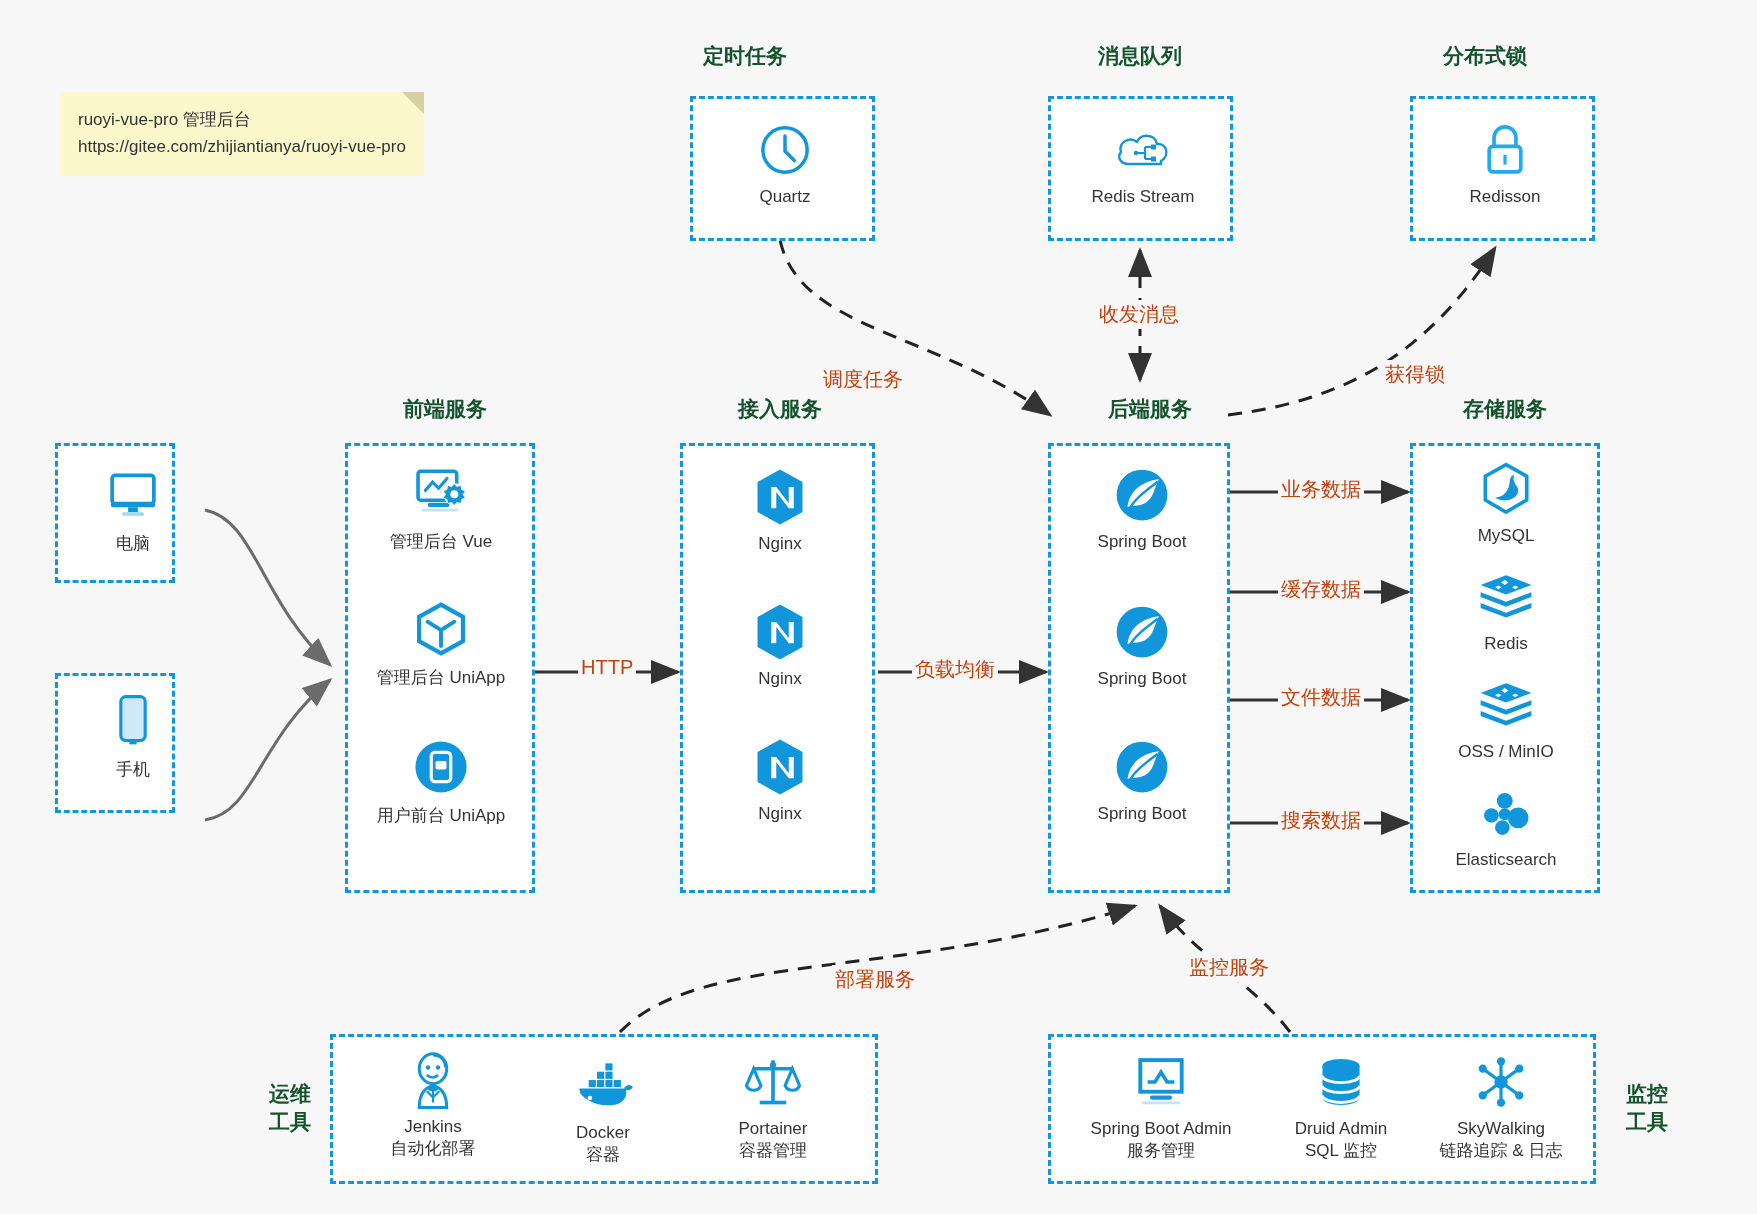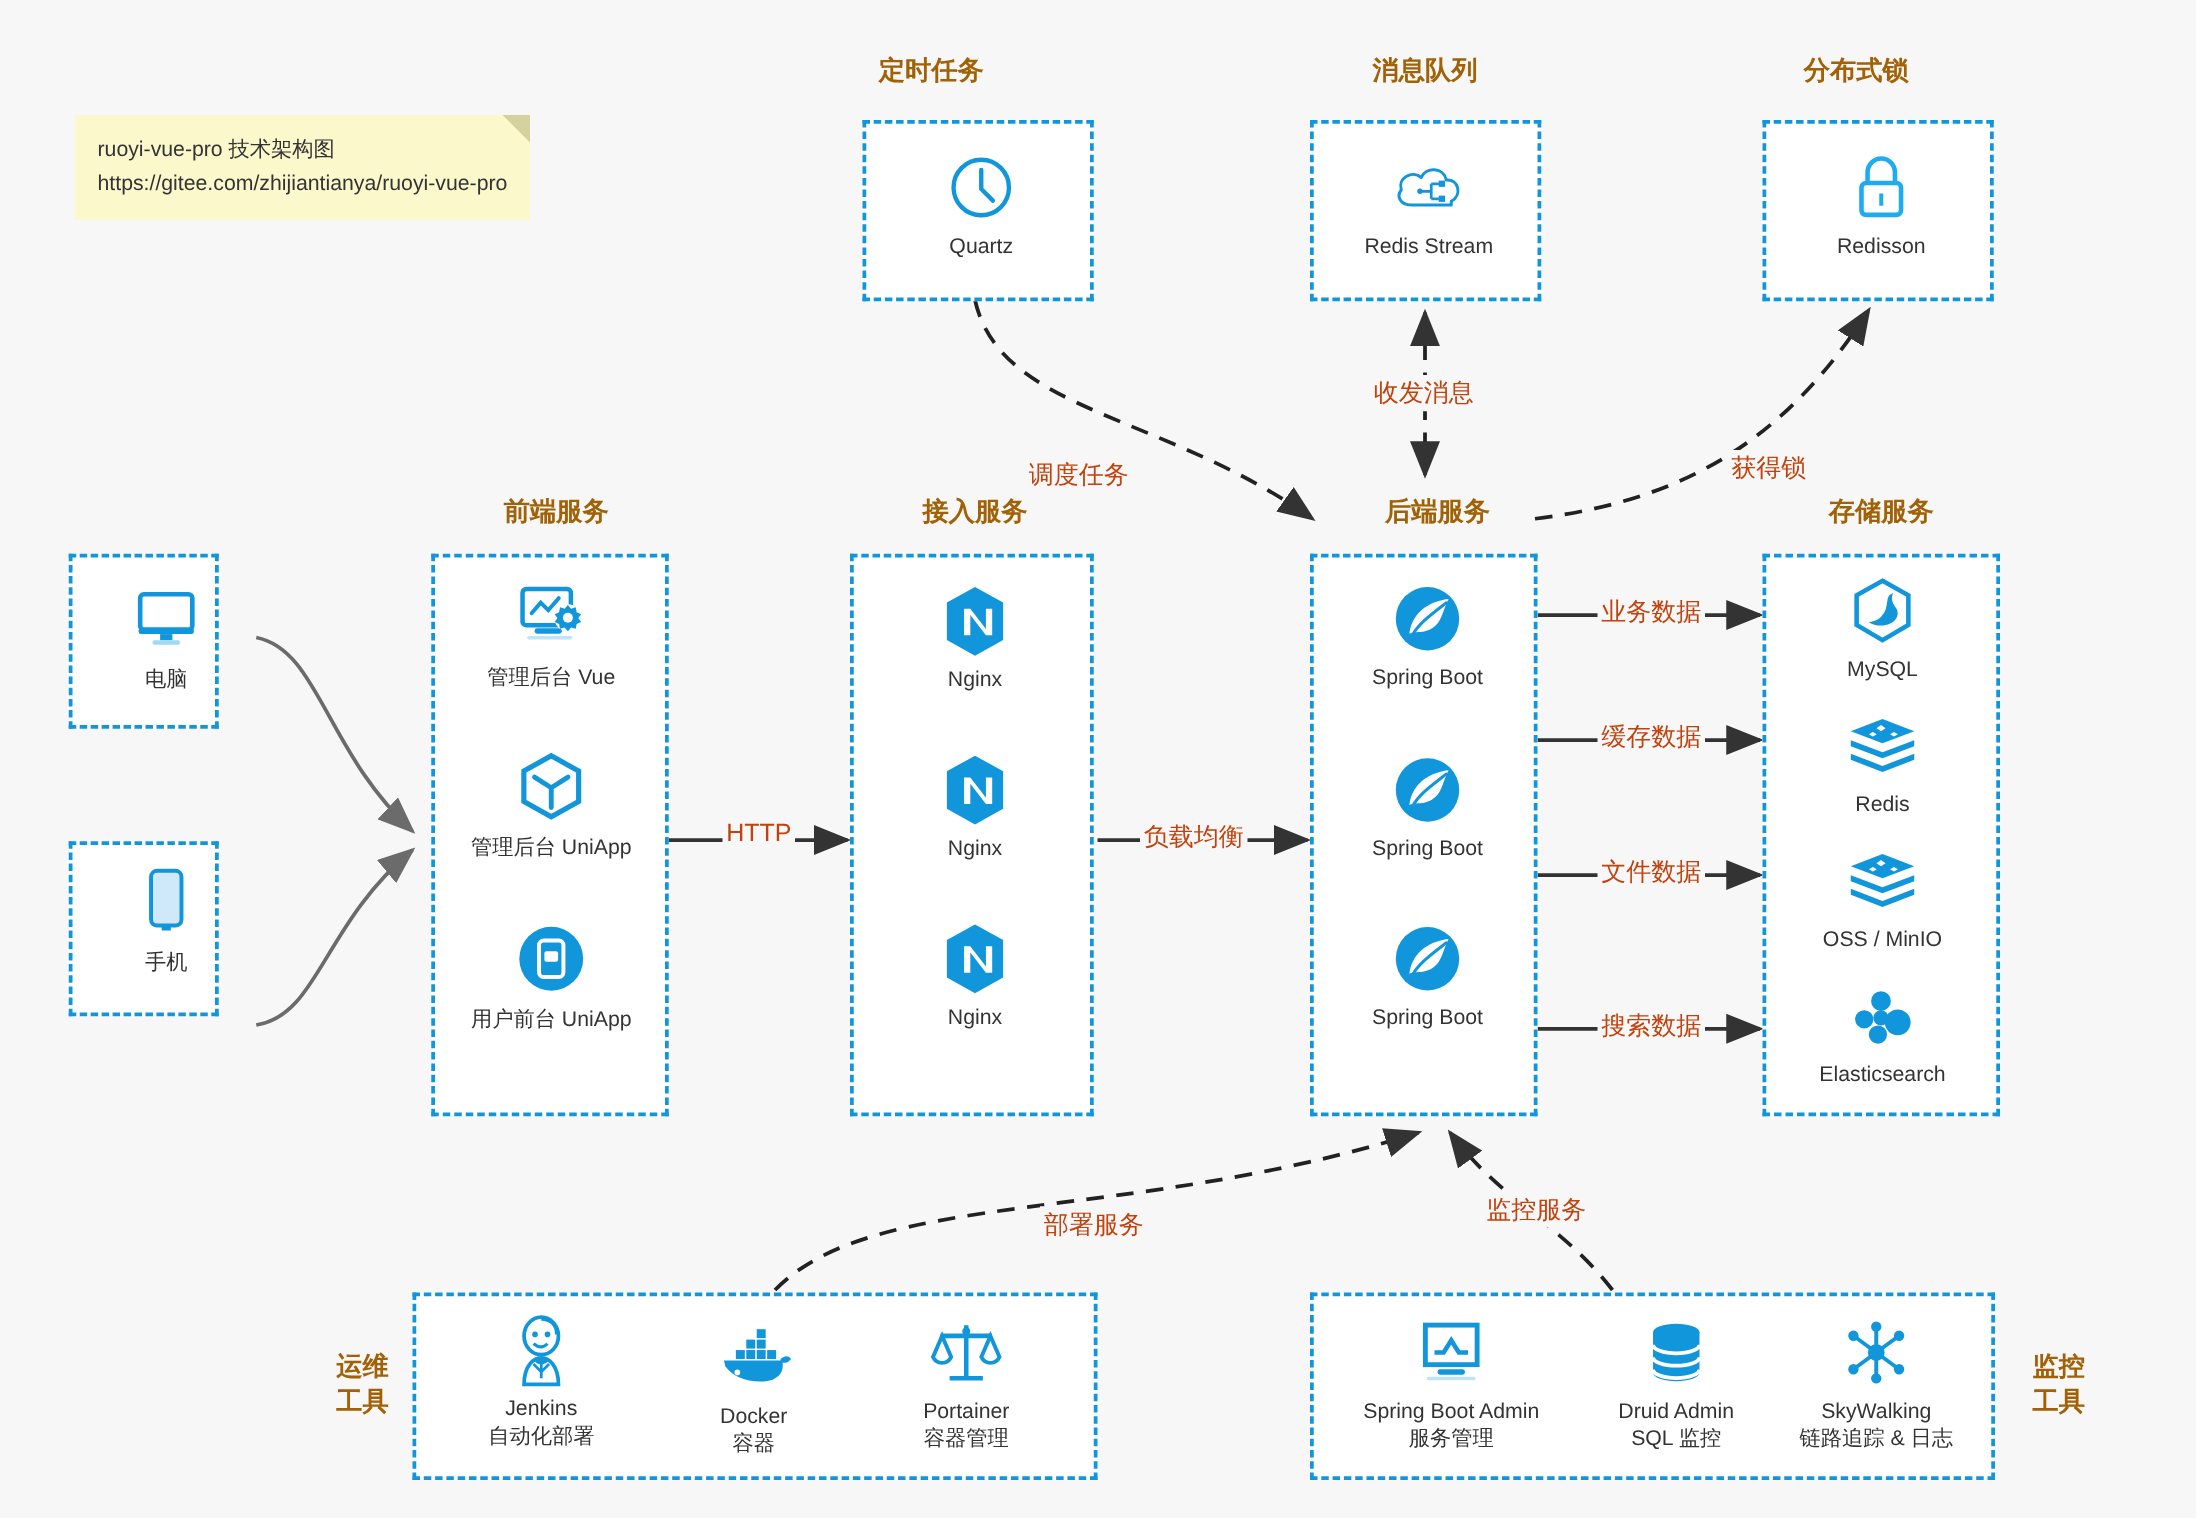--- a/index.html
+++ b/index.html
@@ -29,21 +29,21 @@
   }
 
   
   .gbox {
     position: absolute;
     border: 3px dashed #1296db;
     background: #ffffff;
   }
   .gtitle {
     position: absolute;
-    color: #a16207;
+    color: #14532d;
     font-weight: bold;
     font-size: 21px;
     white-space: nowrap;
     text-align: center;
   }
   .gtitle.side { line-height: 1.35; }
 
   
   .node {
     position: absolute;
@@ -103,21 +103,21 @@
     <line x1="1230" y1="700" x2="1408" y2="700" stroke="#333" stroke-width="3" marker-end="url(#ah)"></line>
     <line x1="1230" y1="823" x2="1408" y2="823" stroke="#333" stroke-width="3" marker-end="url(#ah)"></line>
 
     <path d="M620,1032 C700,950 900,980 1135,906" fill="none" stroke="#222" stroke-width="3" stroke-dasharray="14,10" marker-end="url(#ah)"></path>
 
     <path d="M1290,1032 C1250,980 1200,960 1160,906" fill="none" stroke="#222" stroke-width="3" stroke-dasharray="14,10" marker-end="url(#ah)"></path>
   </svg>
 
   <div class="note" style="left:60px; top:92px;">
     <span class="fold"></span>
-    <div>ruoyi-vue-pro 技术架构图</div>
+    <div>ruoyi-vue-pro 管理后台</div>
     <div>https://gitee.com/zhijiantianya/ruoyi-vue-pro</div>
   </div>
 
   <div class="gtitle" style="left:665px; top:42px; width:160px;">定时任务</div>
   <div class="gbox" style="left:690px; top:96px; width:185px; height:145px;">
     <div class="node" style="left:12px; top:20px;">
       <div class="ico">
         <svg width="56" height="56" viewBox="0 0 48 48">
           <circle cx="24" cy="24" r="19" fill="none" stroke="#1296db" stroke-width="3"></circle>
           <path d="M24 12 L24 25 L32 33" fill="none" stroke="#1296db" stroke-width="3" stroke-linecap="round"></path>

